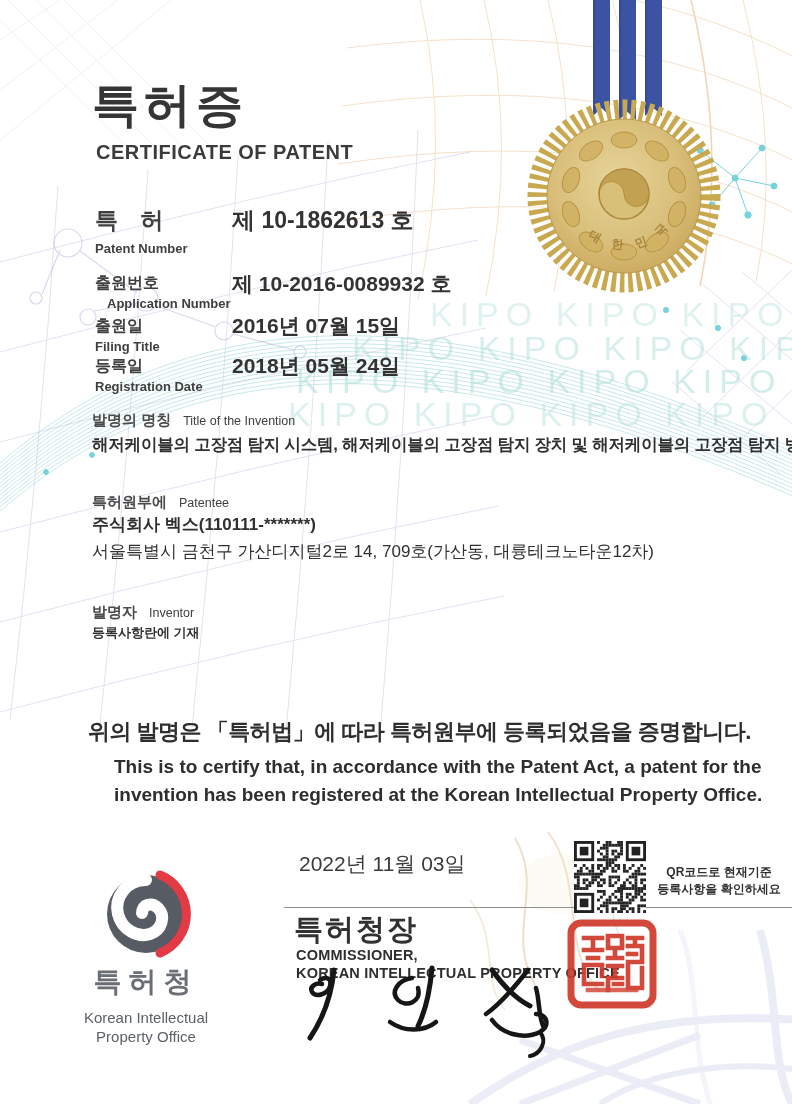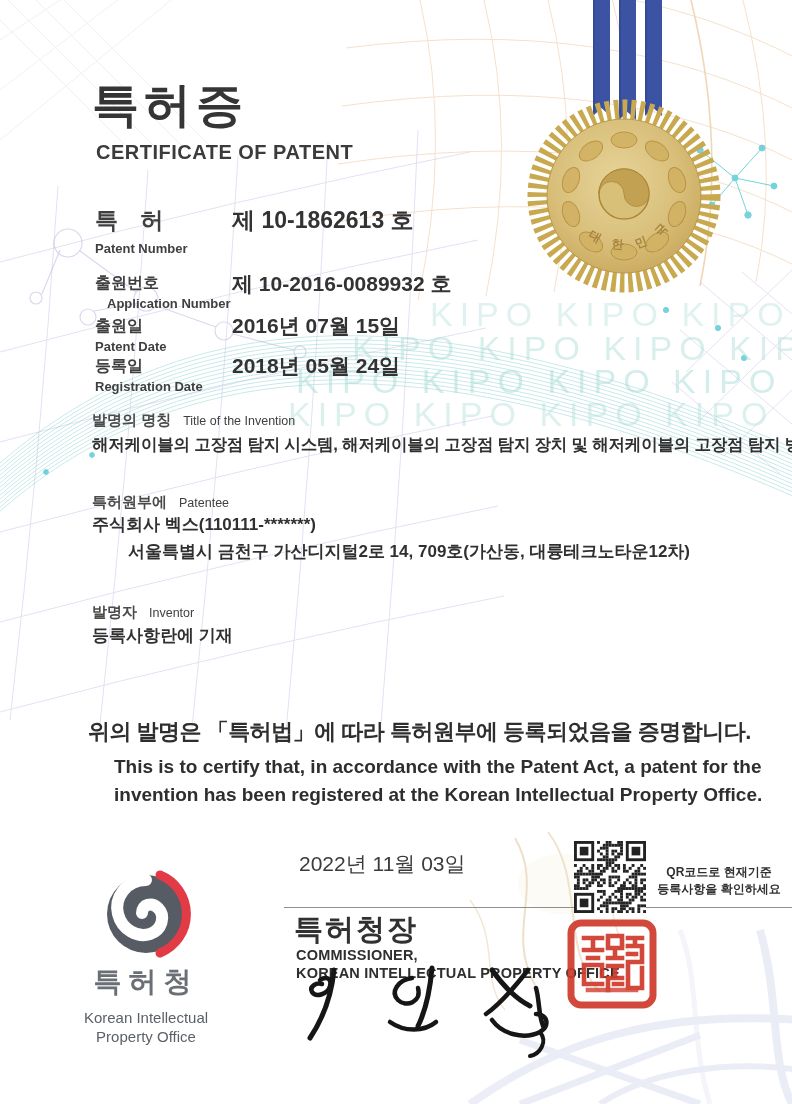--- a/index.html
+++ b/index.html
@@ -33,23 +33,23 @@
   .val-patent{left:232px;top:205px;font-size:23px;}
   .val-app{left:232px;top:270px;font-size:21px;}
   .val-filing{left:232px;top:312px;font-size:21px;}
   .val-reg{left:232px;top:352px;font-size:21px;}
   .sect-label{font-size:15px;color:#4a4a4a;font-weight:bold;}
   .sect-en{font-size:12.5px;color:#404040;font-weight:normal;margin-left:12px;text-align:right;}
   .inv-label{left:92px;top:411px;}
   .inv-title{left:92px;top:434px;font-size:16.5px;font-weight:bold;white-space:nowrap;letter-spacing:-0.2px;color:#303030;}
   .pat-label{left:92px;top:493px;}
   .pat-name{left:92px;top:513px;font-size:17px;font-weight:bold;color:#303030;}
-  .pat-addr{left:92px;top:540px;font-size:17px;font-weight:bold;color:#303030;margin-left:36px;}
+  .pat-addr{left:92px;top:540px;font-size:17px;font-weight:normal;color:#303030;}
   .invr-label{left:92px;top:603px;}
-  .invr-val{left:92px;top:624px;font-size:17px;font-weight:bold;color:#303030;}
+  .invr-val{left:92px;top:624px;font-size:13px;font-weight:bold;color:#303030;}
   .stmt-kr{left:88px;top:717px;font-size:22px;font-weight:bold;letter-spacing:-0.5px;color:#2e2e2e;white-space:nowrap;}
   .stmt-en{left:88px;top:753px;font-size:19px;font-weight:bold;line-height:28px;color:#2e2e2e;margin-left:26px;}
   .issue-date{left:299px;top:850px;font-size:21px;color:#3b3b3b;}
   .qr{left:574px;top:841px;z-index:5;}
   .qr-caption{left:650px;top:864px;width:138px;text-align:center;font-size:12px;font-weight:bold;line-height:17px;color:#2f2f2f;}
   .sep{left:284px;top:907px;width:508px;height:0;border-top:1.4px solid #8f8f8f;z-index:4;}
   .comm-kr{left:294px;top:910px;font-size:29px;font-weight:800;letter-spacing:2px;color:#313131;}
   .comm-en{left:296px;top:947px;font-size:14.5px;font-weight:bold;line-height:17.5px;letter-spacing:.2px;color:#2f2f2f;}
   .sig{left:286px;top:962px;z-index:5;}
   .seal{left:566px;top:918px;z-index:6;}
@@ -216,21 +216,21 @@
 
   <div class="abs fg lbl lbl-big">특 허</div>
   <div class="abs fg sub sub-patent">Patent Number</div>
   <div class="abs fg val val-patent">제 10-1862613 호</div>
 
   <div class="abs fg lbl lbl-app">출원번호</div>
   <div class="abs fg sub sub-app">Application Number</div>
   <div class="abs fg val val-app">제 10-2016-0089932 호</div>
 
   <div class="abs fg lbl lbl-filing">출원일</div>
-  <div class="abs fg sub sub-filing">Patent Date</div>
+  <div class="abs fg sub sub-filing">Filing Title</div>
   <div class="abs fg val val-filing">2016년 07월 15일</div>
 
   <div class="abs fg lbl lbl-reg">등록일</div>
   <div class="abs fg sub sub-reg">Registration Date</div>
   <div class="abs fg val val-reg">2018년 05월 24일</div>
 
   <div class="abs fg sect-label inv-label">
     <span>발명의 명칭</span><span class="sect-en">Title of the Invention</span>
   </div>
   <div class="abs fg inv-title">해저케이블의 고장점 탐지 시스템, 해저케이블의 고장점 탐지 장치 및 해저케이블의 고장점 탐지 방법</div>

